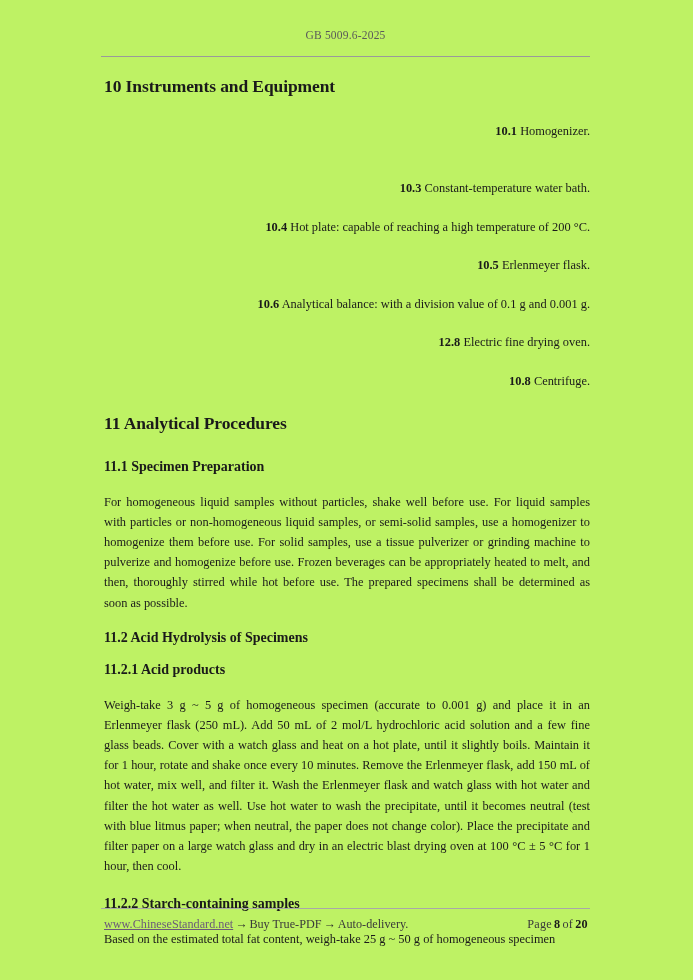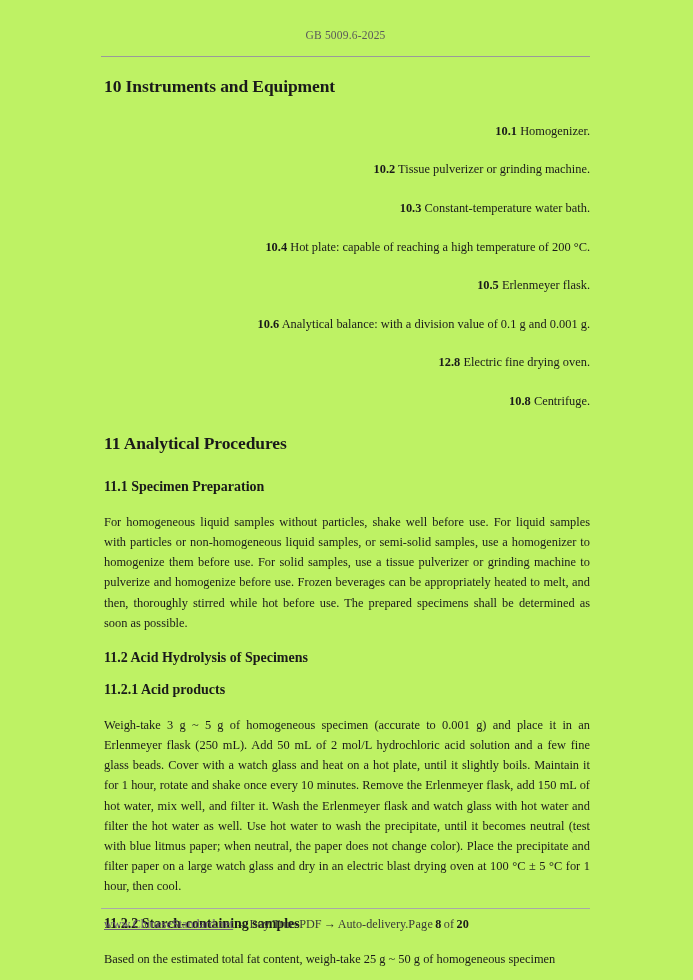--- a/index.html
+++ b/index.html
@@ -108,21 +108,21 @@
     height: 1px;
     background: #a8a8a8;
   }
   .page-footer {
     position: absolute;
     left: 104px;
     top: 917px;
     width: 486px;
     display: flex;
     align-items: baseline;
-    justify-content: flex-start;
+    justify-content: space-between;
     font-size: 12.2px;
     color: #3a3a3a;
   }
   .footer-left {
     white-space: nowrap;
   }
   .footer-link {
     color: #6b5b78;
     text-decoration: underline;
   }
@@ -153,21 +153,20 @@
   <div class="header-rule"></div>
 
   <div class="content">
 
     <h1 class="section-title">10 Instruments and Equipment</h1>
     <div class="gap-after-h1"></div>
 
     <p class="list-item"><span class="num">10.1</span> <span>Homogenizer.</span></p>
     <div class="sp-item"></div>
 
-    <p class="list-item"><span class="num">10.2</span> <span>Tissue pulverizer or grinding machine.</span></p>
     <div class="sp-item"></div>
 
     <p class="list-item"><span class="num">10.3</span> <span>Constant-temperature water bath.</span></p>
     <div class="sp-item"></div>
 
     <p class="list-item"><span class="num">10.4</span> <span>Hot plate: capable of reaching a high temperature of 200 °C.</span></p>
     <div class="sp-item"></div>
 
     <p class="list-item"><span class="num">10.5</span> <span>Erlenmeyer flask.</span></p>
     <div class="sp-item"></div>

